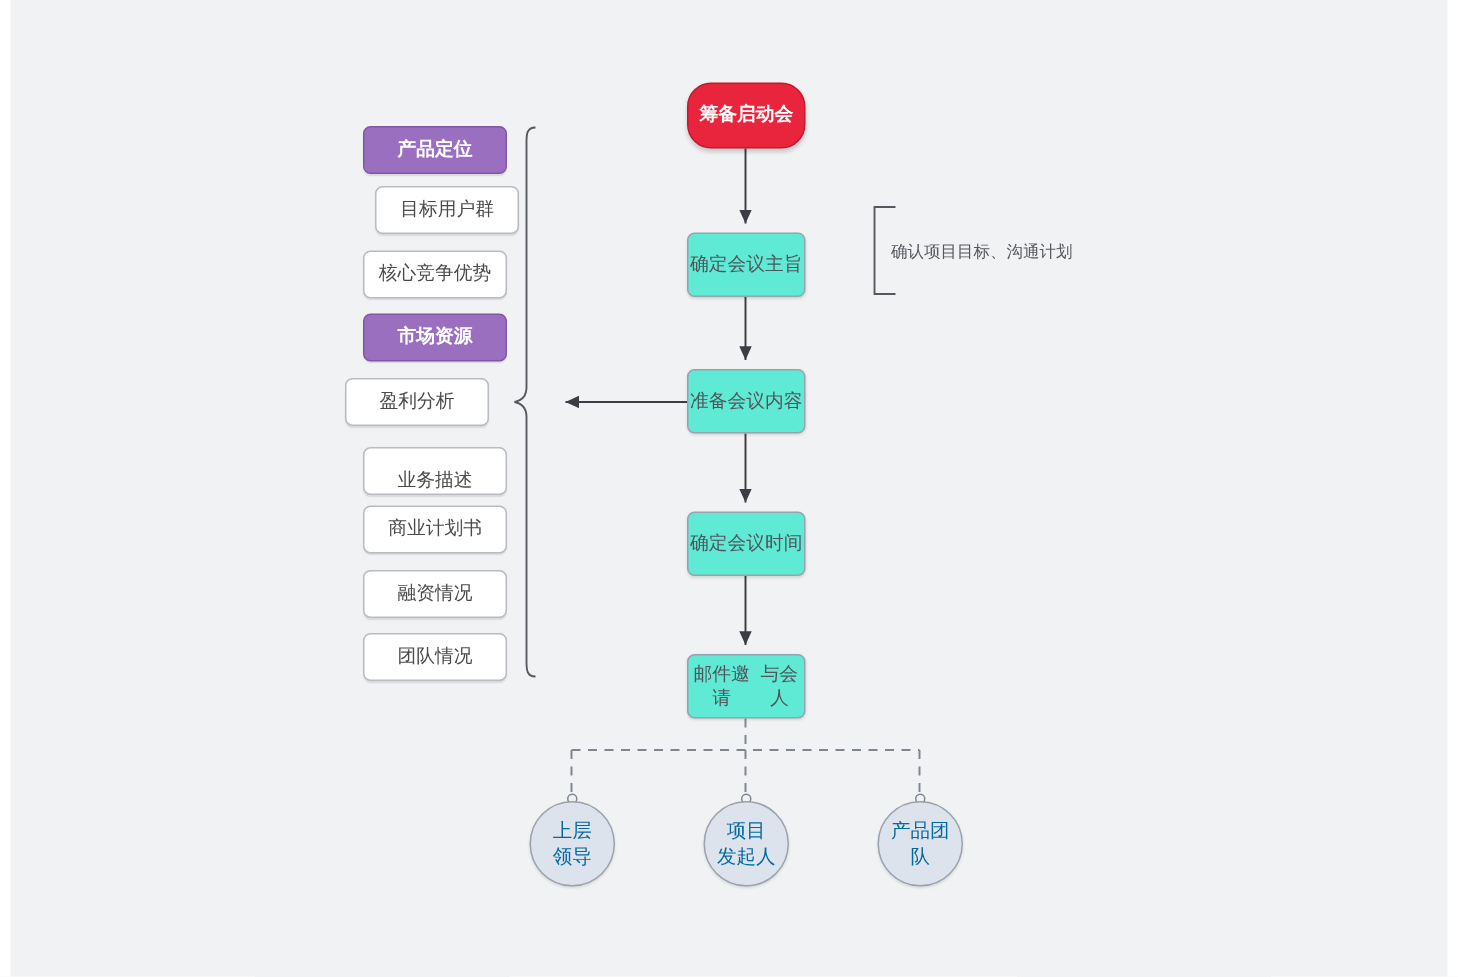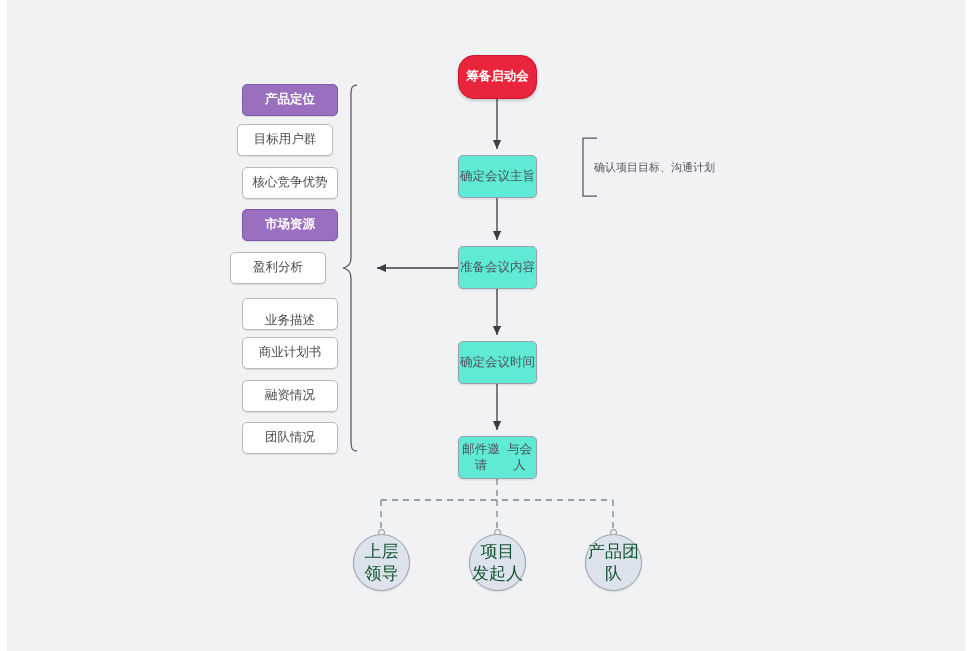--- a/index.html
+++ b/index.html
@@ -69,22 +69,22 @@
     height: 44px;
     box-shadow: 0 2px 3px rgba(0,0,0,0.18);
   }
   
   .circle {
     width: 57px;
     height: 57px;
     border: 1px solid #9aa2ad;
     border-radius: 50%;
     background: #dde3ec;
-    color: #14532d;
-    font-size: 17px;
+    color: #0369a1;
+    font-size: 13px;
     flex-direction: column;
     box-shadow: 0 1px 2px rgba(0,0,0,0.12);
   }
   .circle span { display: block; }
   .pin {
     position: absolute;
     width: 5px;
     height: 5px;
     border: 1px solid #7d858f;
     border-radius: 50%;
@@ -145,21 +145,21 @@
       <line x1="374" y1="500" x2="606" y2="500"></line>
       <line x1="374" y1="500" x2="374" y2="529"></line>
       <line x1="490" y1="500" x2="490" y2="529"></line>
       <line x1="606" y1="500" x2="606" y2="529"></line>
     </g>
   </svg>
 
   <div class="node list-box active" style="left:235px;top:84px;">
       <span>产品定位</span>
     </div>
-  <div class="node list-box" style="left:230px;top:124px;">
+  <div class="node list-box" style="left:243px;top:124px;">
       <span>目标用户群</span>
     </div>
   <div class="node list-box" style="left:235px;top:167px;">
       <span>核心竞争优势</span>
     </div>
   <div class="node list-box active" style="left:235px;top:209px;">
       <span>市场资源</span>
     </div>
   <div class="node list-box" style="left:223px;top:252px;">
       <span>盈利分析</span>

